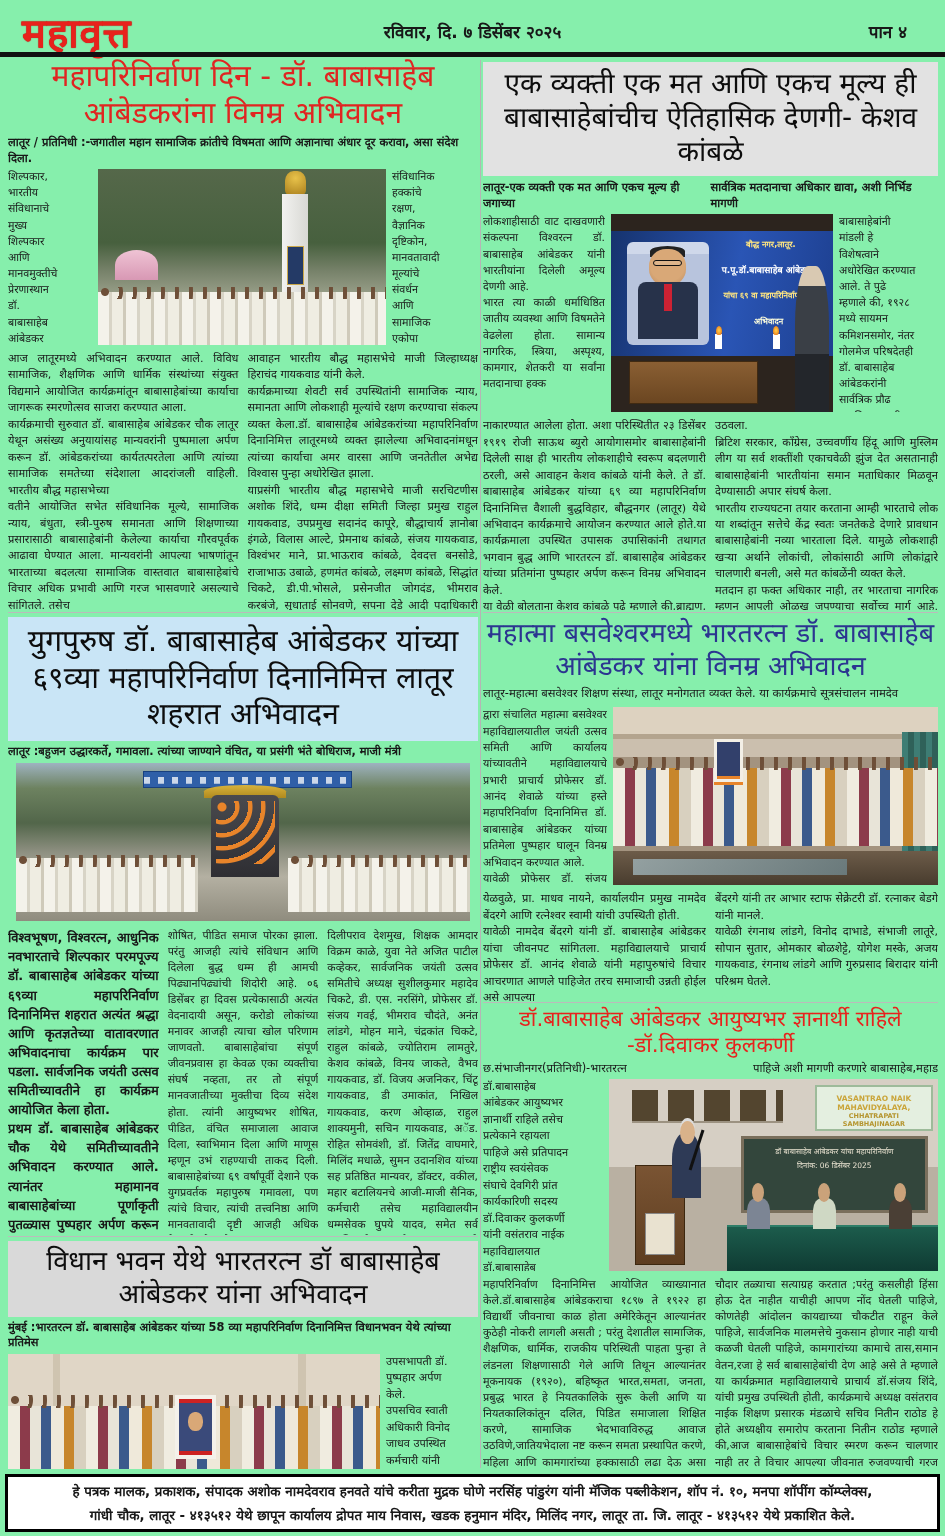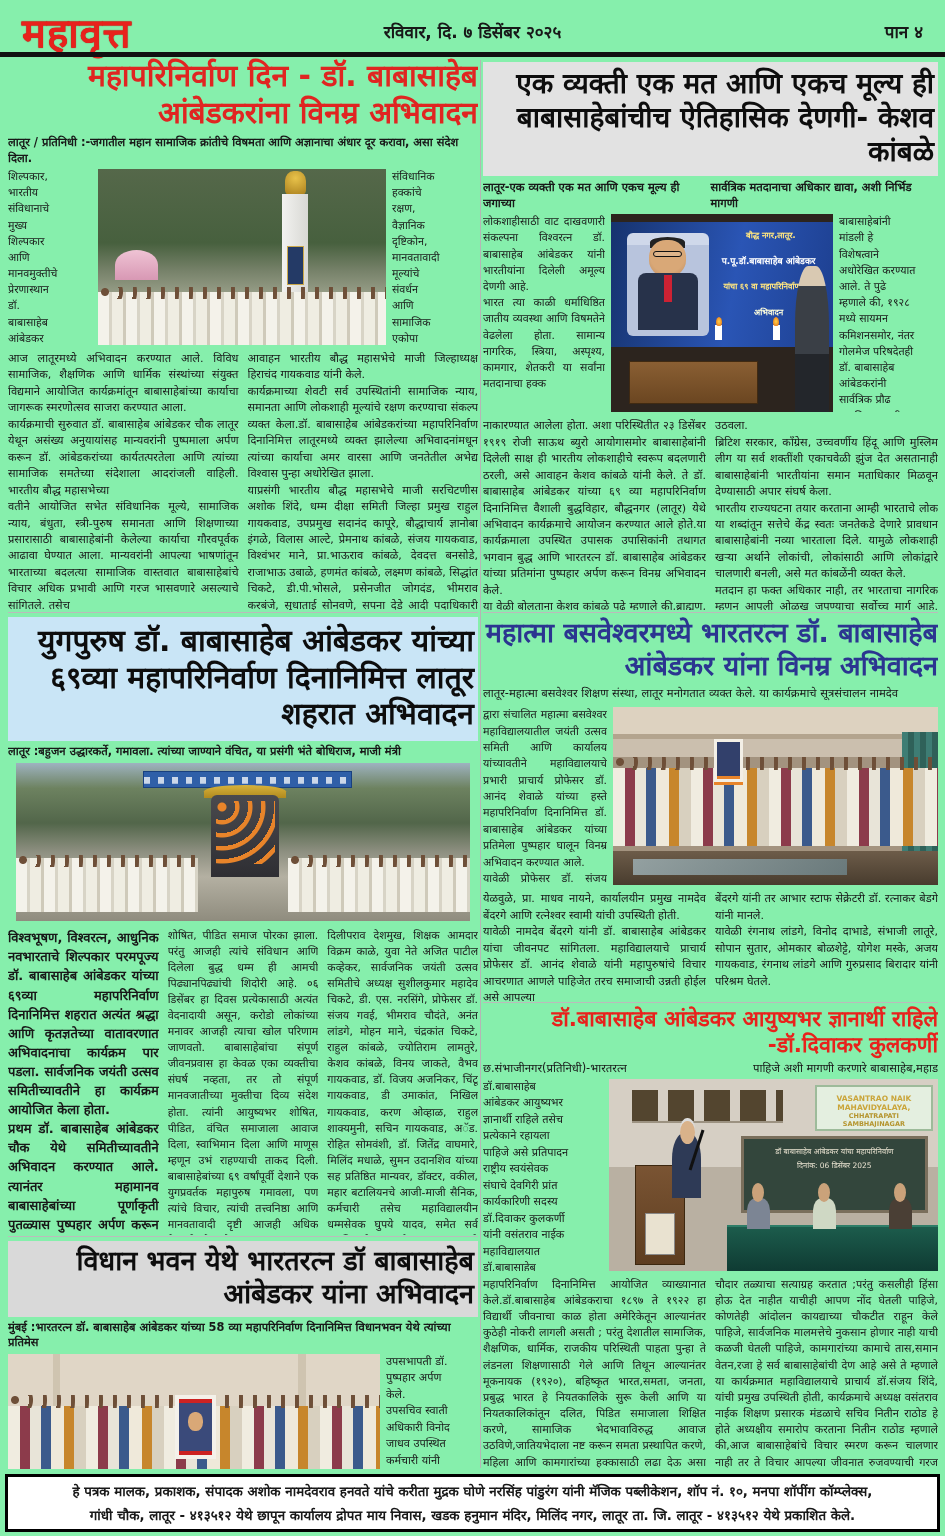--- a/index.html
+++ b/index.html
@@ -7,35 +7,35 @@
   body { font-family:"DejaVu Sans","Liberation Sans",sans-serif; }
   #page {
     position:relative; width:945px; height:1536px; background:#86efac;
     margin:0 auto; overflow:hidden; color:#181818;
   }
   
   .masthead { position:absolute; left:22px; top:4px; font-size:40px; font-weight:900;
     color:#e8221c; letter-spacing:1px; text-shadow:0 0 1px #a00; }
   .ed-date { position:absolute; left:0; right:0; top:20px; text-align:center;
     font-size:17px; font-weight:bold; }
-  .page-no { position:absolute; right:22px; top:20px; font-size:17px; font-weight:bold; }
+  .page-no { position:absolute; right:38px; top:20px; font-size:17px; font-weight:bold; }
   .top-rule { position:absolute; left:0; top:52px; width:945px; height:5px; background:#111; }
   .v-divider { position:absolute; left:480px; top:60px; width:1px; height:1408px; background:#b5b5b5; }
   .h-sep { position:absolute; height:1px; background:#bbb; }
 
   
   .article { position:absolute; overflow:hidden; }
   .lead { font-size:11.4px; font-weight:bold; line-height:1.35; white-space:pre-line; }
   .bodytxt { font-size:11.2px; line-height:1.47; text-align:justify; white-space:pre-line; overflow:hidden; }
   .cols { display:flex; gap:9px; }
   .cols > div { flex:1; }
   .sidecol { font-size:10.8px; line-height:1.5; overflow:hidden; white-space:pre-line; }
 
   
-  .hl { font-weight:700; text-align:right; line-height:1.22; }
+  .hl { font-weight:400; text-align:center; line-height:1.22; }
   .hl-red   { color:#e02521; font-size:30px; }
   .hl-grayband { background:#e2e2e2; color:#0d0d0d; font-size:28px; padding:5px 4px 7px; }
   .hl-blueband { background:#c9e5f6; color:#0d0d0d; font-size:30px; padding:6px 4px 8px; }
   .hl-navy  { color:#2b3590; font-size:27px; }
   .hl-red-sm{ color:#e8221c; font-size:21.5px; }
   .hl-grayband2 { background:#d9d9d9; color:#0d0d0d; font-size:27px; padding:4px 4px 6px; }
 
   
   .photo { position:relative; overflow:hidden; background:#999; }
   .abs { position:absolute; }
@@ -45,21 +45,21 @@
 
   
   .ph-a1 { background:linear-gradient(180deg,#55684a 0%,#47603e 42%,#77826a 58%,#9aa08a 72%,#76705f 100%); }
   .ph-a1 .pillar { left:64%; top:14%; width:9%; height:58%; background:linear-gradient(90deg,#f2f2f0,#d8d8d4); }
   .ph-a1 .plaque { left:65.5%; top:44%; width:6%; height:22%; background:#243a66; border:1px solid #caa84a; }
   .ph-a1 .statue { left:64.8%; top:1%; width:7.5%; height:14%; background:radial-gradient(circle at 50% 30%,#e8c24a,#a97f1d); border-radius:40% 40% 20% 20%; }
   .ph-a1 .tent { left:6%; top:46%; width:15%; height:17%; background:linear-gradient(#efc3d4,#d898b4); border-radius:50% 50% 0 0; }
 
   
   .ph-a2 { background:#2c241e; }
-  .ph-a2 .banner { left:0; top:8px; width:100%; height:63%; background:linear-gradient(100deg,#16336e 0%,#2a55b5 55%,#1d3f8f 100%); }
+  .ph-a2 .banner { left:0; top:17px; width:100%; height:63%; background:linear-gradient(100deg,#16336e 0%,#2a55b5 55%,#1d3f8f 100%); }
   .ph-a2 .portrait { left:7%; top:9%; width:37%; height:82%; background:linear-gradient(180deg,#cfd8ea 0 12%,#b8c4dd 12% 100%); border-radius:6px; }
   .ph-a2 .face { left:17%; top:14%; width:17%; height:30%; background:radial-gradient(circle at 50% 42%,#d9a877 60%,#b9885c); border-radius:45%; }
   .ph-a2 .hair { left:17.5%; top:12%; width:16%; height:9%; background:#222; border-radius:50% 50% 0 0; }
   .ph-a2 .specs { left:19%; top:23%; width:13%; height:5%; border:1.5px solid #111; border-radius:6px; background:rgba(255,255,255,.15); }
   .ph-a2 .suit { left:12%; top:41%; width:27%; height:45%; background:#27324a; border-radius:8px 8px 0 0; }
   .ph-a2 .tie { left:24%; top:42%; width:3.5%; height:22%; background:#c23; }
   .ph-a2 .btxt { color:#ffe680; font-weight:bold; text-align:center; line-height:1.5; }
   .ph-a2 .candle { width:3%; height:12%; background:#fff; }
   .ph-a2 .flame { width:6px; height:9px; background:radial-gradient(#ffd24a,#e86a10); border-radius:50% 50% 50% 50%/60% 60% 40% 40%; }
   .ph-a2 .man { right:2%; top:26%; width:15%; height:74%; background:linear-gradient(180deg,#d9c9b2 0 14%,#3a3f46 14% 60%,#23262b 60% 100%); border-radius:40% 40% 0 0; }

